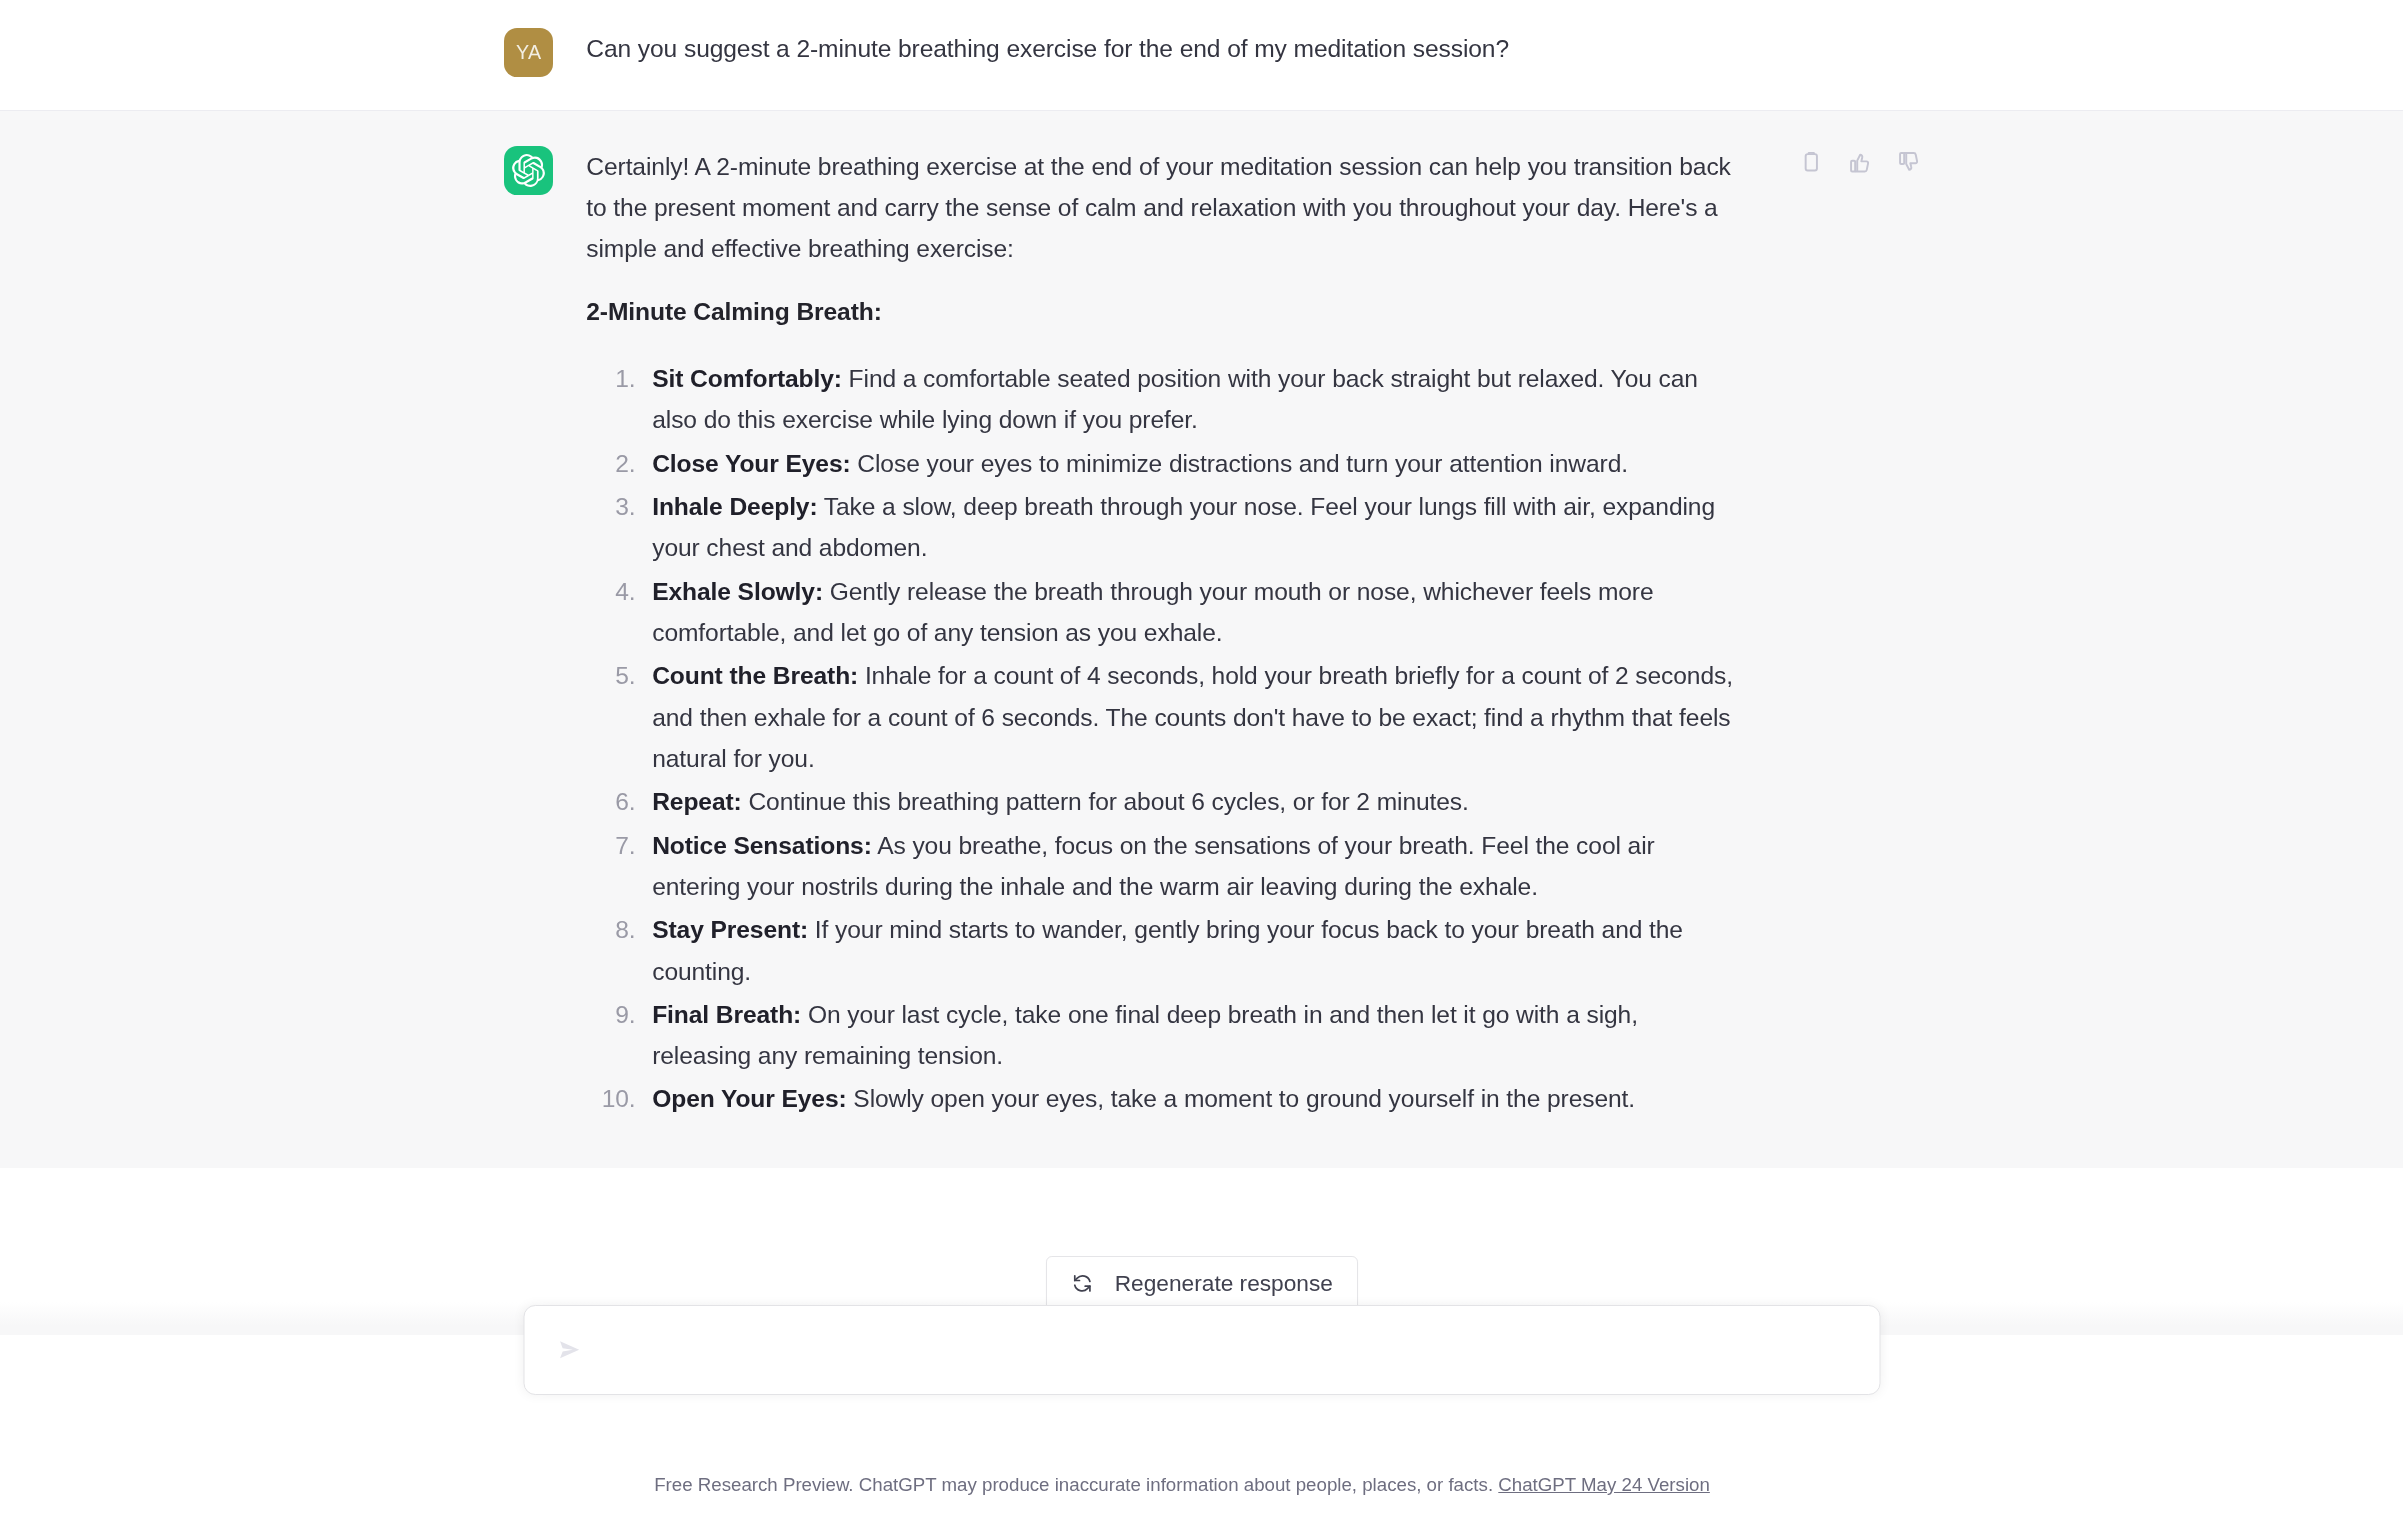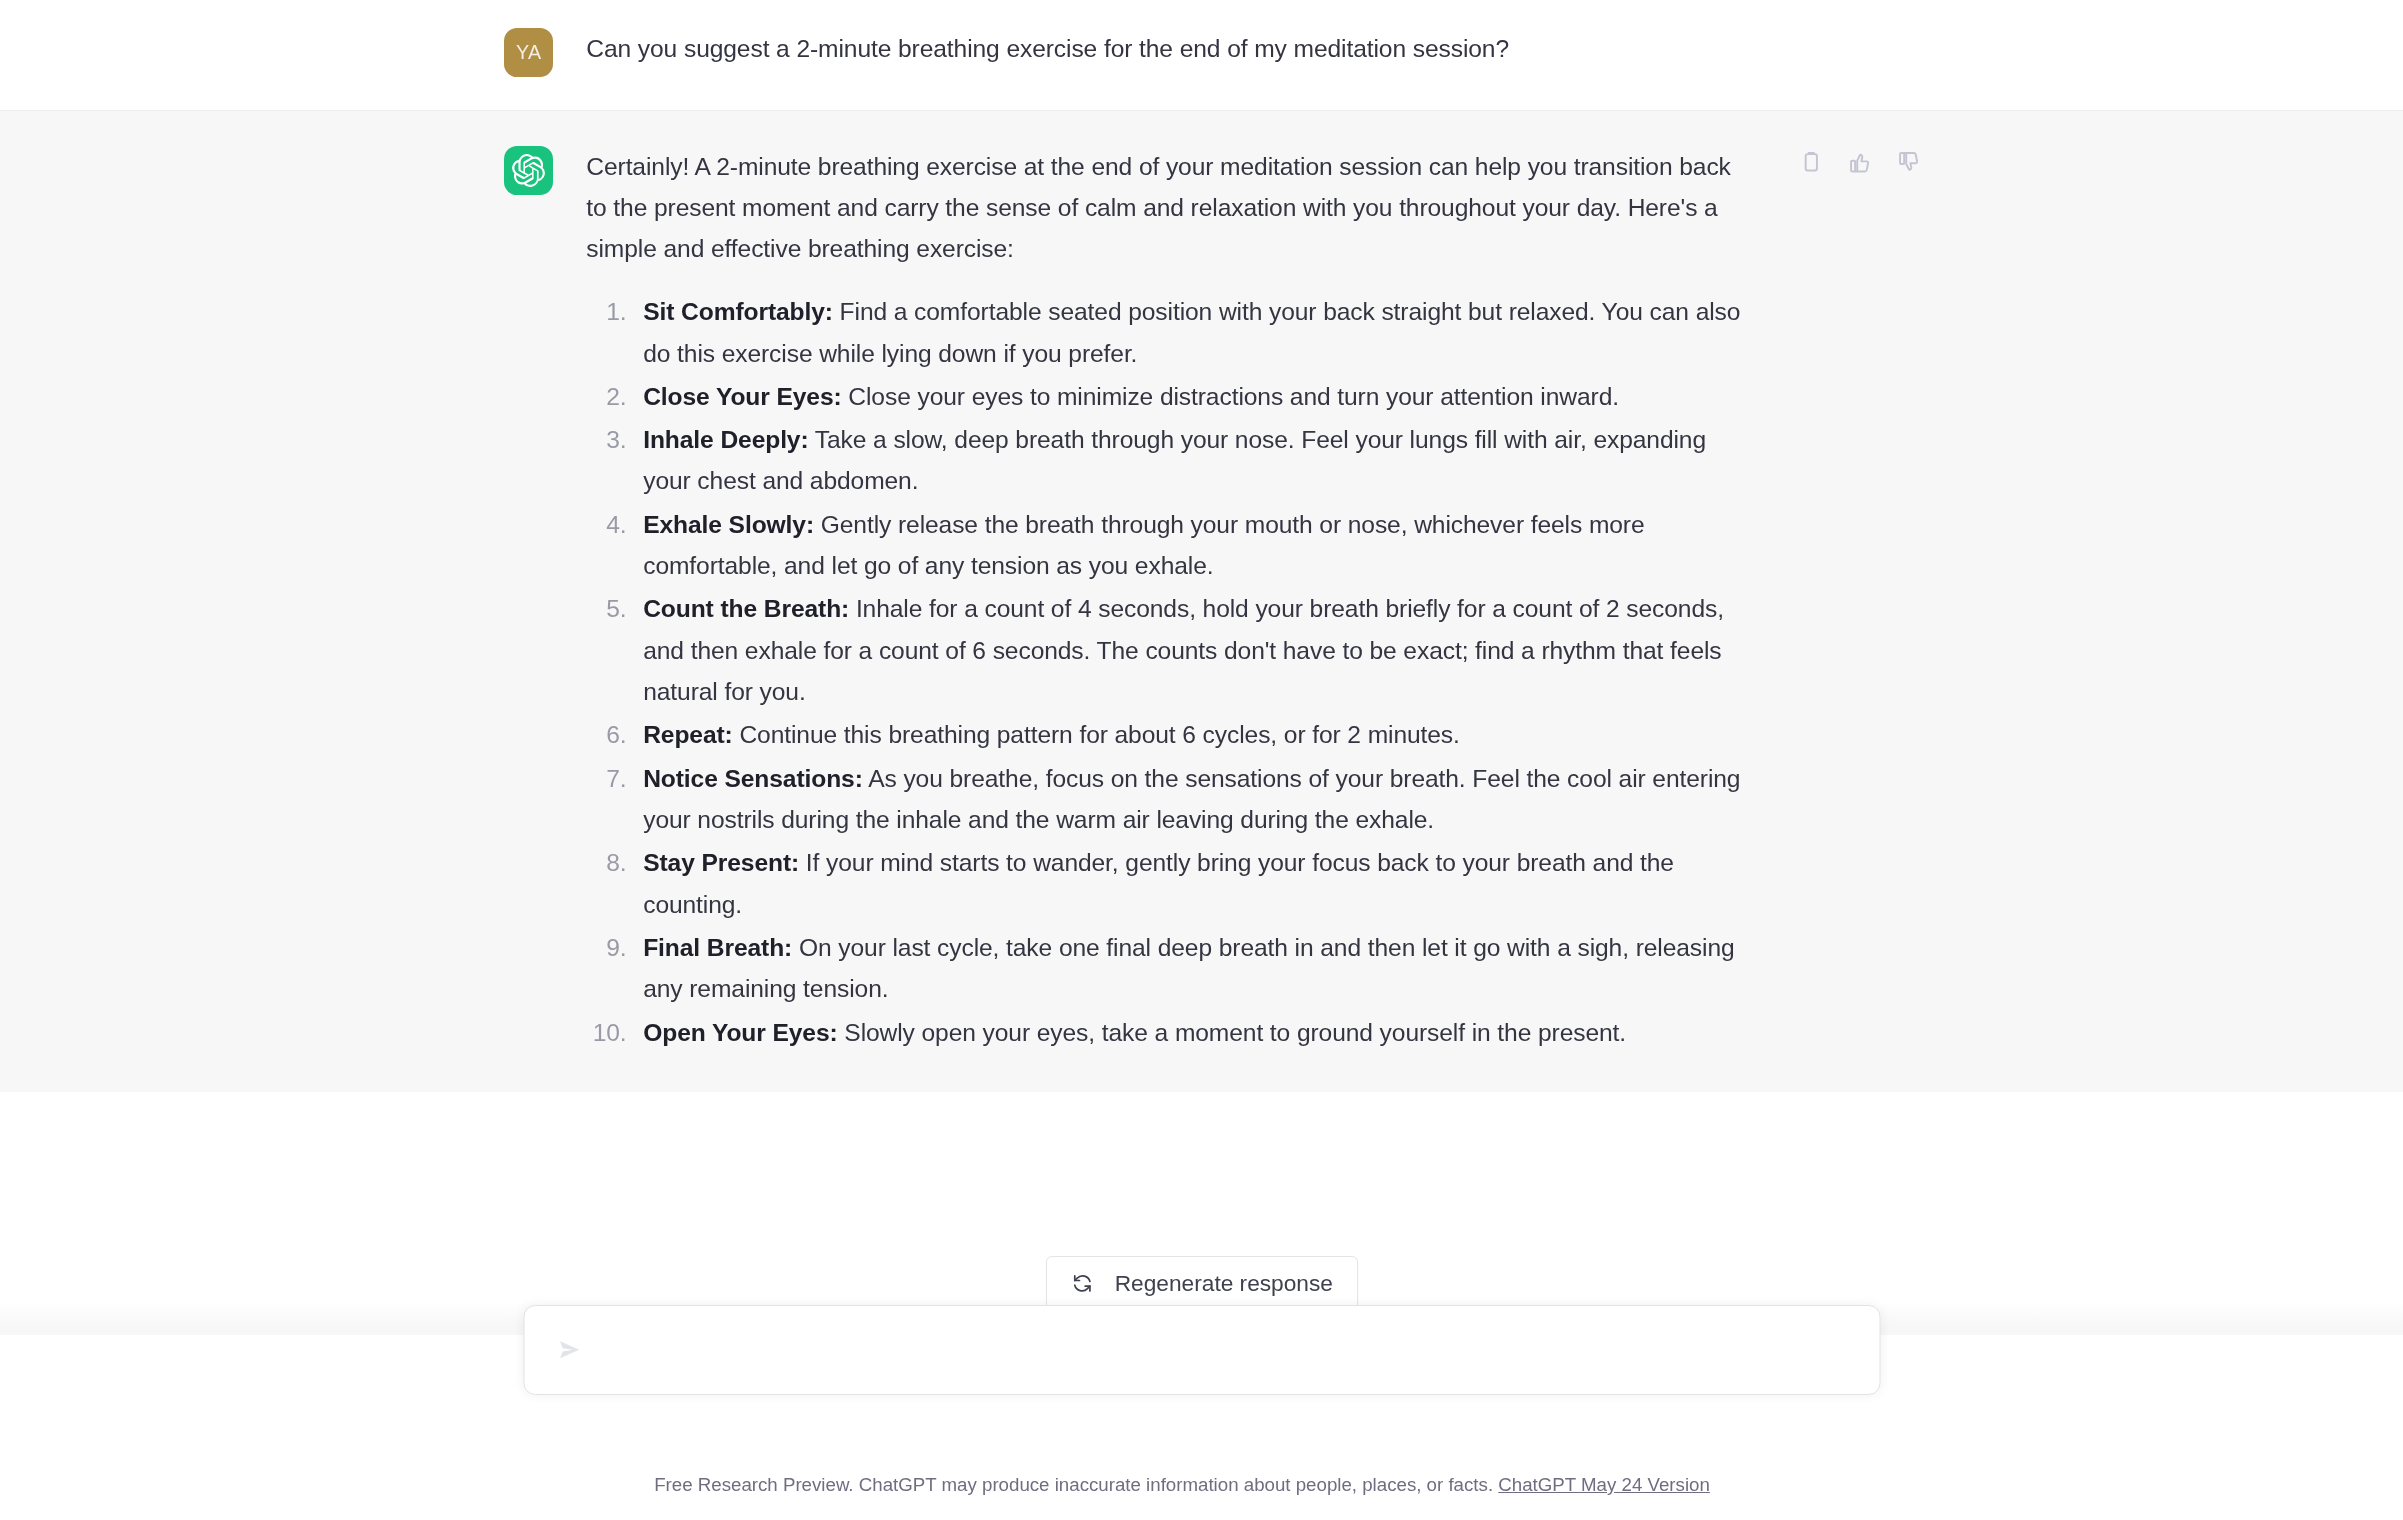--- a/index.html
+++ b/index.html
@@ -68,21 +68,21 @@
   .content p { margin: 0 0 21.7px 0; }
   .content p:last-child { margin-bottom: 0; }
   .content .h-sub {
     margin: 0 0 25.6px 0;
     font-weight: bold;
     color: #23232b;
     font-size: 24.6px;
   }
 
   .content ol {
-    margin: 4px;
+    margin: 13px;
     padding-left: 43px;
     list-style-position: outside;
   }
   .content ol li {
     margin: 0 0 2px 0;
     padding-left: 9.9px;
   }
   .content ol li::marker { color: #9a9aa6; }
   .content ol li b { color: #20202a; font-weight: bold; }
 
@@ -214,20 +214,21 @@
     <div class="msg-row assistant">
       <div class="msg-inner">
         <div class="avatar bot">
           <svg viewBox="0 0 24 24" fill="#ffffff" aria-hidden="true">
             <path d="M22.28 9.82a5.98 5.98 0 0 0-.52-4.91 6.05 6.05 0 0 0-6.51-2.9A6.07 6.07 0 0 0 4.98 4.18a5.98 5.98 0 0 0-4 2.9 6.05 6.05 0 0 0 .75 7.1 5.98 5.98 0 0 0 .51 4.91 6.05 6.05 0 0 0 6.52 2.9A6.07 6.07 0 0 0 19.02 19.8a5.98 5.98 0 0 0 3.99-2.9 6.05 6.05 0 0 0-.73-7.08Zm-9.02 12.6a4.48 4.48 0 0 1-2.88-1.04l.14-.08 4.78-2.76a.79.79 0 0 0 .4-.68v-6.74l2.02 1.17a.07.07 0 0 1 .4.06v5.58a4.5 4.5 0 0 1-4.46 4.49Zm-9.66-4.13a4.47 4.47 0 0 1-.53-3l.14.09 4.79 2.76a.77.77 0 0 0 .78 0l5.84-3.37v2.33a.08.08 0 0 1-.3.07l-4.83 2.79a4.5 4.5 0 0 1-6.13-1.65ZM2.34 7.9a4.49 4.49 0 0 1 2.35-1.97V11.6a.77.77 0 0 0 .38.68l5.82 3.35-2.02 1.17a.08.08 0 0 1-.07 0L4 13.98a4.5 4.5 0 0 1-1.65-6.14v.06Zm16.62 3.86-5.84-3.38 2.02-1.16a.08.08 0 0 1 .07 0l4.83 2.79a4.49 4.49 0 0 1-.68 8.1v-5.67a.8.8 0 0 0-.4-.68Zm2.01-3.02-.14-.09-4.78-2.78a.78.78 0 0 0-.79 0L9.43 9.25V6.92a.07.07 0 0 1 .03-.07l4.83-2.78a4.5 4.5 0 0 1 6.68 4.66ZM8.33 12.85 6.3 11.68a.08.08 0 0 1-.04-.06V6.05a4.5 4.5 0 0 1 7.37-3.45l-.14.08L8.72 5.44a.79.79 0 0 0-.4.68l-.01 6.73Zm1.1-2.37 2.6-1.5 2.61 1.5v3l-2.6 1.5-2.6-1.5-.01-3Z"></path>
           </svg>
         </div>
 
         <div class="content">
           <p>Certainly! A 2-minute breathing exercise at the end of your meditation session can help you transition back to the present moment and carry the sense of calm and relaxation with you throughout your day. Here's a simple and effective breathing exercise:</p>
+          <p class="h-sub">2-Minute Calming Breath:</p>
           <ol id="steps-list">
               <li><b>Sit Comfortably:</b> <span>Find a comfortable seated position with your back straight but relaxed. You can also do this exercise while lying down if you prefer.</span></li>
               <li><b>Close Your Eyes:</b> <span>Close your eyes to minimize distractions and turn your attention inward.</span></li>
               <li><b>Inhale Deeply:</b> <span>Take a slow, deep breath through your nose. Feel your lungs fill with air, expanding your chest and abdomen.</span></li>
               <li><b>Exhale Slowly:</b> <span>Gently release the breath through your mouth or nose, whichever feels more comfortable, and let go of any tension as you exhale.</span></li>
               <li><b>Count the Breath:</b> <span>Inhale for a count of 4 seconds, hold your breath briefly for a count of 2 seconds, and then exhale for a count of 6 seconds. The counts don't have to be exact; find a rhythm that feels natural for you.</span></li>
               <li><b>Repeat:</b> <span>Continue this breathing pattern for about 6 cycles, or for 2 minutes.</span></li>
               <li><b>Notice Sensations:</b> <span>As you breathe, focus on the sensations of your breath. Feel the cool air entering your nostrils during the inhale and the warm air leaving during the exhale.</span></li>
               <li><b>Stay Present:</b> <span>If your mind starts to wander, gently bring your focus back to your breath and the counting.</span></li>
               <li><b>Final Breath:</b> <span>On your last cycle, take one final deep breath in and then let it go with a sigh, releasing any remaining tension.</span></li>

